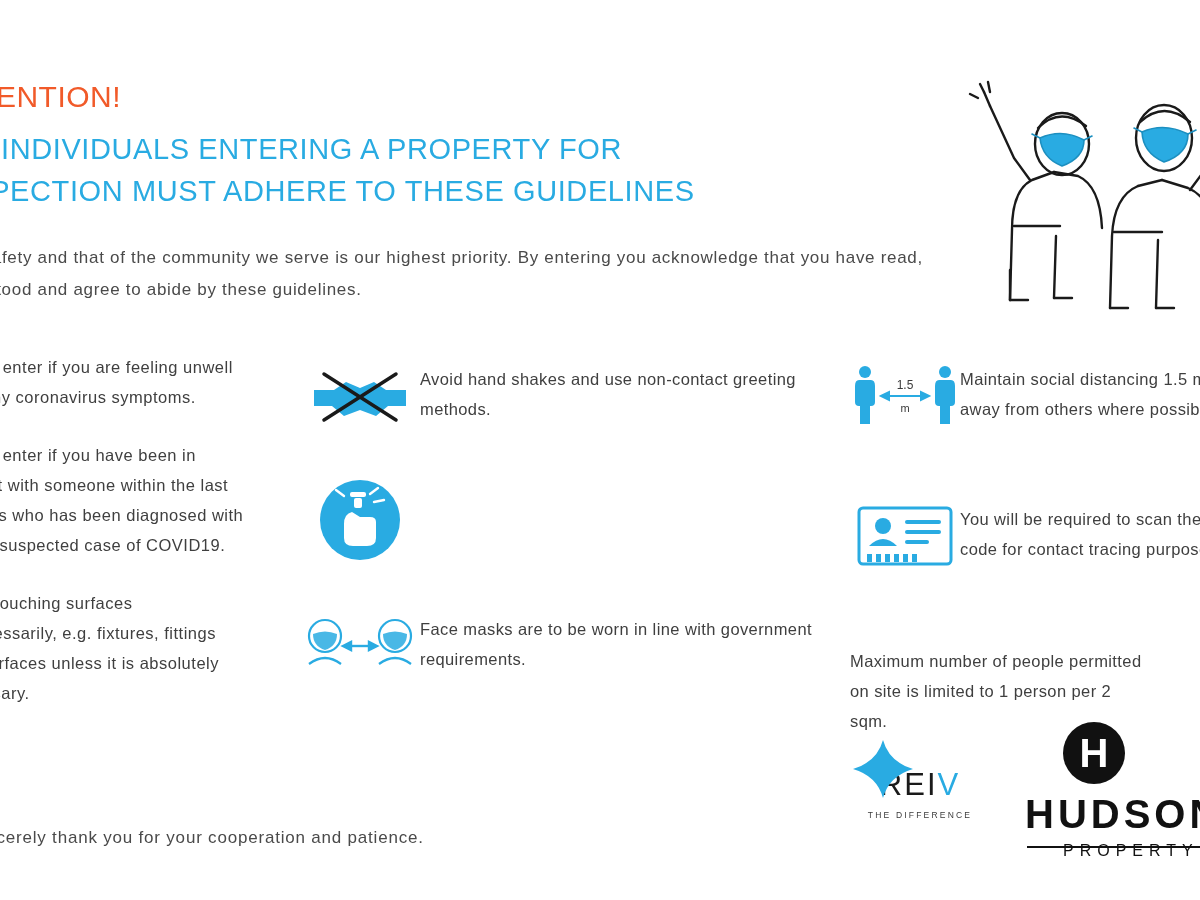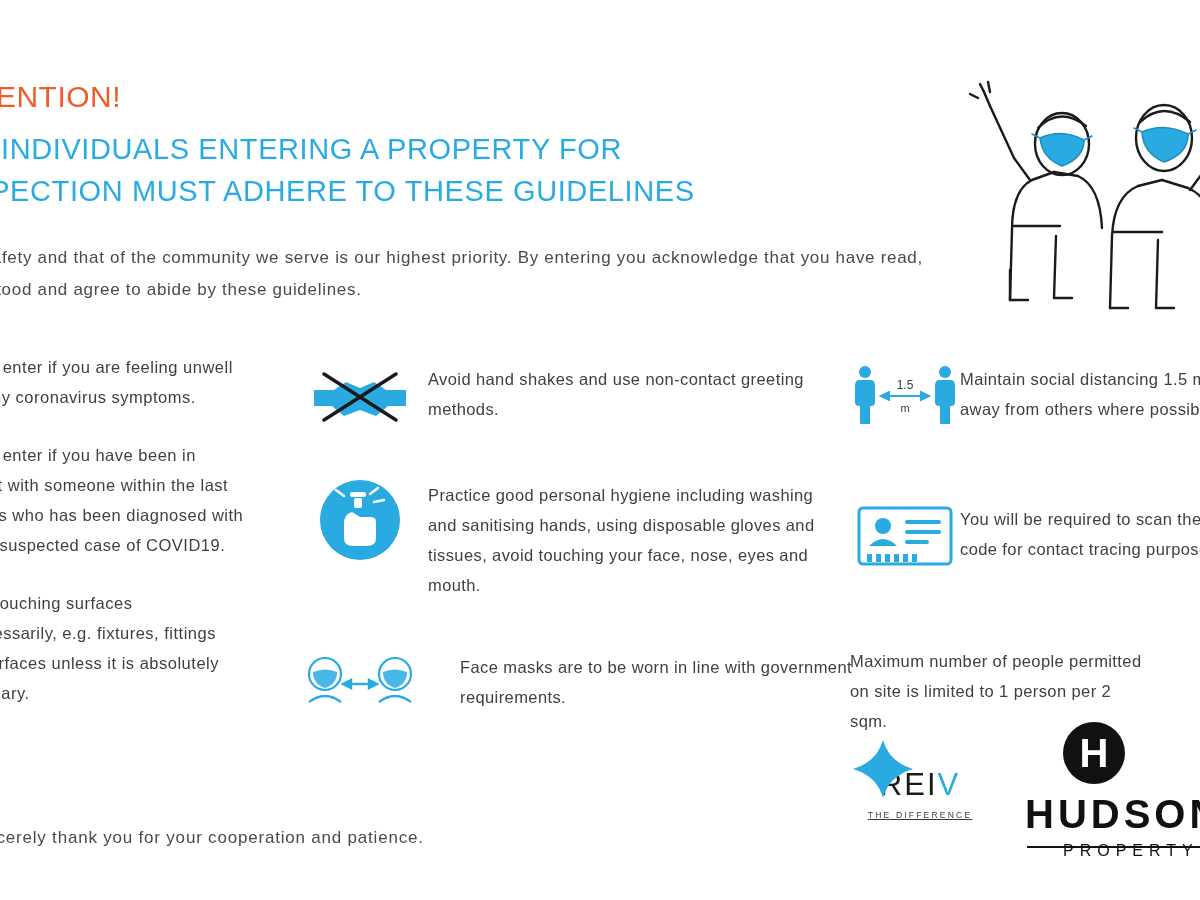--- a/index.html
+++ b/index.html
@@ -85,28 +85,28 @@
     align-items: center;
     justify-content: center;
   }
   .item .txt {
     font-size: 16.5px;
     line-height: 30px;
     letter-spacing: 0.4px;
     color: #3f3f3f;
     padding-top: 2px;
   }
-  .col-mid .item .txt { width: 400px; margin-left: 8px; }
+  .col-mid .item .txt { width: 400px; }
   .col-right .item .txt { width: 300px; }
   .col-right .item .icon { width: 110px; flex: 0 0 110px; }
 
   
   #mid-row-0 { margin-top: 10px; margin-bottom: 46px; }
   #mid-row-1 { margin-bottom: 50px; }
-  #mid-row-2 { margin-bottom: 0; justify-content: space-between; }
+  #mid-row-2 { margin-bottom: 0; }
 
   #right-row-0 { margin-top: 10px; margin-bottom: 76px; }
   #right-row-1 { margin-bottom: 74px; }
   #right-row-2 { margin-bottom: 0; }
 
   .thanks {
     position: absolute;
     left: 0px;
     top: 828px;
     font-size: 17px;
@@ -137,21 +137,20 @@
     color: #1a1a1a;
     font-weight: 400;
     line-height: 34px;
   }
   .reiv-name .v { color: #29abe2; }
   .reiv-tag {
     font-size: 8.5px;
     letter-spacing: 2.2px;
     color: #3a3a3a;
     margin-top: 8px;
-    text-decoration: underline;
   }
   .reiv-spark {
     position: absolute;
     left: -6px;
     top: -30px;
   }
 
   .hudson-logo {
     position: absolute;
     left: 1085px;
@@ -281,21 +280,20 @@
             <rect x="36" y="20" width="8" height="10" rx="2"></rect>
             <rect x="32" y="14" width="16" height="5" rx="2"></rect>
           </g>
           <g stroke="#ffffff" stroke-width="2.4" stroke-linecap="round">
             <line x1="52" y1="16" x2="60" y2="10"></line>
             <line x1="56" y1="24" x2="66" y2="22"></line>
             <line x1="26" y1="18" x2="18" y2="12"></line>
           </g>
         </svg>
       </div>
-      <div class="txt">Practice good personal hygiene including washing and sanitising hands, using disposable gloves and tissues, avoid touching your face, nose, eyes and mouth.</div>
     </div>
 
     <div class="item" id="mid-row-2">
       <div class="icon">
         <svg width="110" height="64" viewBox="0 0 110 64" xmlns="http://www.w3.org/2000/svg">
           <g fill="none" stroke="#29abe2" stroke-width="2.2">
             <circle cx="20" cy="24" r="16"></circle>
             <circle cx="90" cy="24" r="16"></circle>
             <path d="M4 52 q16 -12 32 0"></path>
             <path d="M74 52 q16 -12 32 0"></path>

